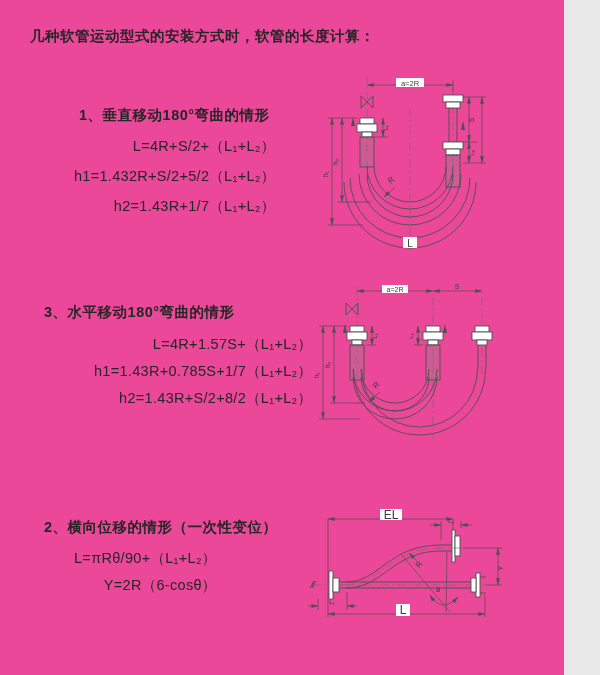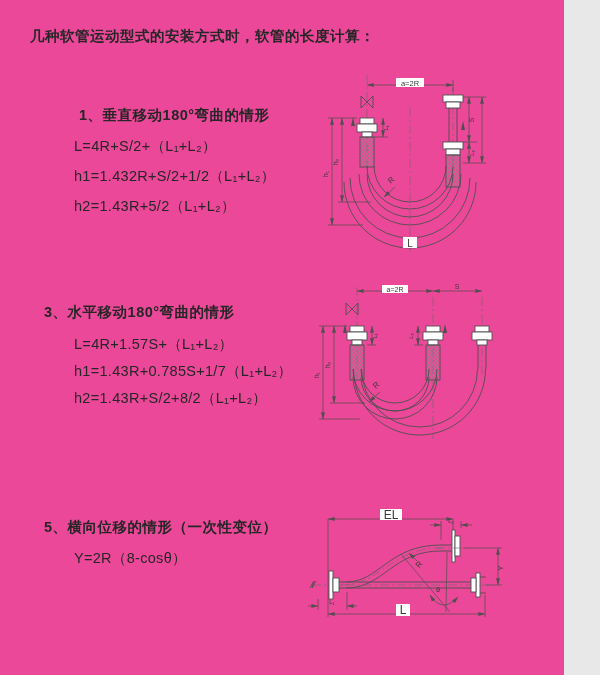--- a/index.html
+++ b/index.html
@@ -1,42 +1,42 @@
 <!DOCTYPE html>
 <html><head>
 <meta charset="utf-8">
 <style>
   * { margin:0; padding:0; box-sizing:border-box; }
   body { background:#e8e8e8; font-family:"Liberation Sans","DejaVu Sans",sans-serif; }
   .page { position:relative; width:564px; height:675px; background:#ec4899; overflow:hidden; color:#262626; }
   .doc-title { position:absolute; left:30px; top:27px; font-size:14.5px; font-weight:bold; letter-spacing:0.5px; }
   .sec-heading { position:absolute; font-size:14.5px; font-weight:bold; letter-spacing:0.5px; }
   .formulas { position:absolute; font-size:14.5px; letter-spacing:0.3px; }
-  .formula { height:30px; line-height:30px; white-space:nowrap; }
-  .sec2 .formula { height:27px; line-height:27px; }
+  .formula { height:30px; line-height:30px; white-space:nowrap;text-align:right; }
+  .sec2 .formula { height:27px; line-height:27px;margin-left:20px; }
   .sec3 .formula { height:27px; line-height:27px; }
   .diagram { position:absolute; }
   svg text { font-family:"Liberation Sans","DejaVu Sans",sans-serif; fill:#3a3a3a; }
   svg .thin { stroke:#4f4f4f; stroke-width:0.9; fill:none; }
   svg .dim  { stroke:#4f4f4f; stroke-width:0.7; fill:none; }
   svg .part { stroke:#4f4f4f; stroke-width:0.9; fill:#ffffff; }
   svg .cl   { stroke:#6a6a6a; stroke-width:0.6; fill:none; stroke-dasharray:9 3 2 3; }
 </style>
 </head>
 <body>
 
 <div class="page">
 
   <div class="doc-title">几种软管运动型式的安装方式时，软管的长度计算：</div>
 
   <div class="sec-heading" style="left:39px; top:106px;margin-left:40px;">1、垂直移动180°弯曲的情形</div>
   <div class="formulas sec1" style="left:74px; top:131px;">
     <div class="formula">L=4R+S/2+（L₁+L₂）</div>
-    <div class="formula">h1=1.432R+S/2+1/2（L₁+L₂）</div>
-    <div class="formula">h2=1.43R+5/2（L₁+L₂）</div>
+    <div class="formula">h1=1.432R+S/2+5/2（L₁+L₂）</div>
+    <div class="formula">h2=1.43R+1/7（L₁+L₂）</div>
   </div>
 
   <svg class="diagram" style="left:313px; top:70px;" width="275" height="188" viewBox="0 0 275 188">
     <defs>
       <marker id="m1" viewBox="0 0 10 10" refX="9.5" refY="5" markerWidth="10" markerHeight="10" orient="auto-start-reverse">
         <path d="M0,2.2 L10,5 L0,7.8 Z" fill="#4f4f4f"></path>
       </marker>
       <pattern id="braid1" width="4" height="4" patternUnits="userSpaceOnUse">
         <path d="M0,4 L4,0 M0,0 L4,4" stroke="#8a8a8a" stroke-width="0.6"></path>
       </pattern>
@@ -189,23 +189,24 @@
     <line class="dim" x1="108" y1="43" x2="108" y2="62" marker-start="url(#m2)" marker-end="url(#m2)"></line>
     <text x="103" y="53" font-size="5.8" text-anchor="middle" transform="rotate(-90 103 53)">L₂</text>
 
     <path d="M33,50 L37,50 L35,41 Z" fill="#4f4f4f"></path>
     <path d="M133,50 L137,50 L135,41 Z" fill="#4f4f4f"></path>
 
     <line class="dim" x1="70" y1="109" x2="59" y2="119" marker-end="url(#m2)"></line>
     <text x="68" y="104" font-size="8" text-anchor="middle" transform="rotate(-42 68 104)">R</text>
   </svg>
 
-  <div class="sec-heading" style="left:44px; top:518px;">5、横向位移的情形（一次性变位）</div>
+  <div class="sec-heading" style="left:44px; top:518px;">2、横向位移的情形（一次性变位）</div>
   <div class="formulas sec3" style="left:74px; top:545px;">
-    <div class="formula">Y=2R（8-cosθ）</div>
+    <div class="formula">L=πRθ/90+（L₁+L₂）</div>
+    <div class="formula">Y=2R（6-cosθ）</div>
   </div>
 
   <svg class="diagram" style="left:300px; top:500px;" width="300" height="152" viewBox="0 0 300 152">
     <defs>
       <marker id="m3" viewBox="0 0 10 10" refX="9.5" refY="5" markerWidth="10" markerHeight="10" orient="auto-start-reverse">
         <path d="M0,2.2 L10,5 L0,7.8 Z" fill="#4f4f4f"></path>
       </marker>
     </defs>
 
     <line class="dim" x1="28" y1="19" x2="153" y2="19" marker-start="url(#m3)" marker-end="url(#m3)"></line>

